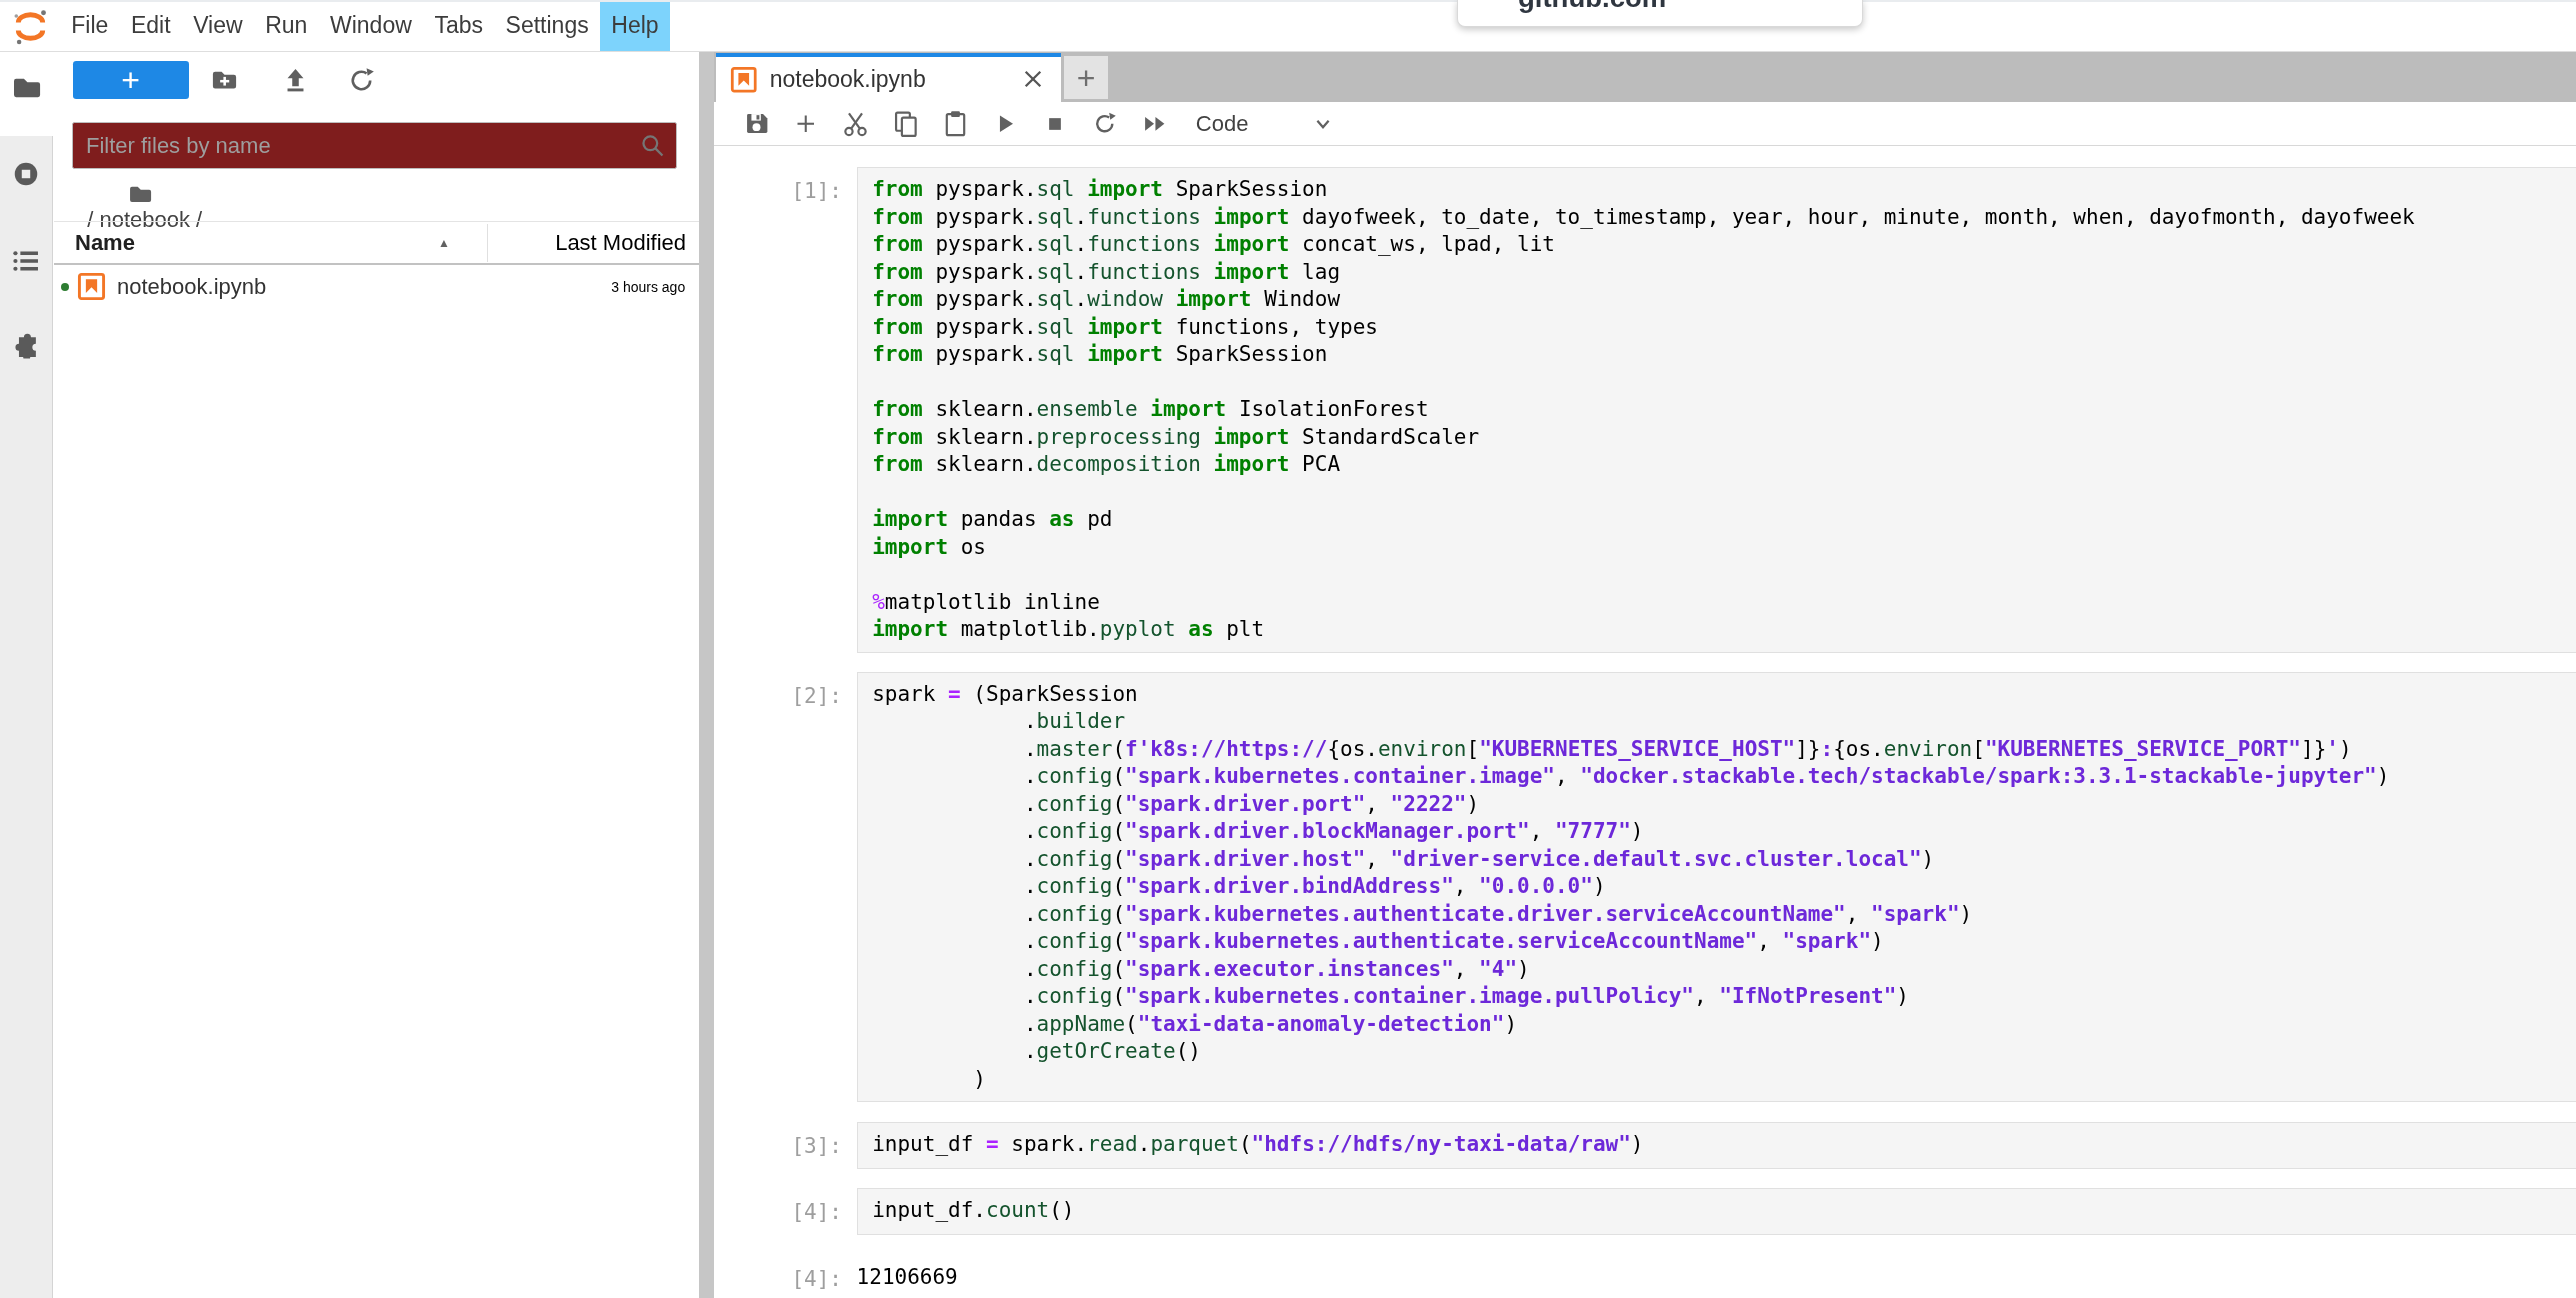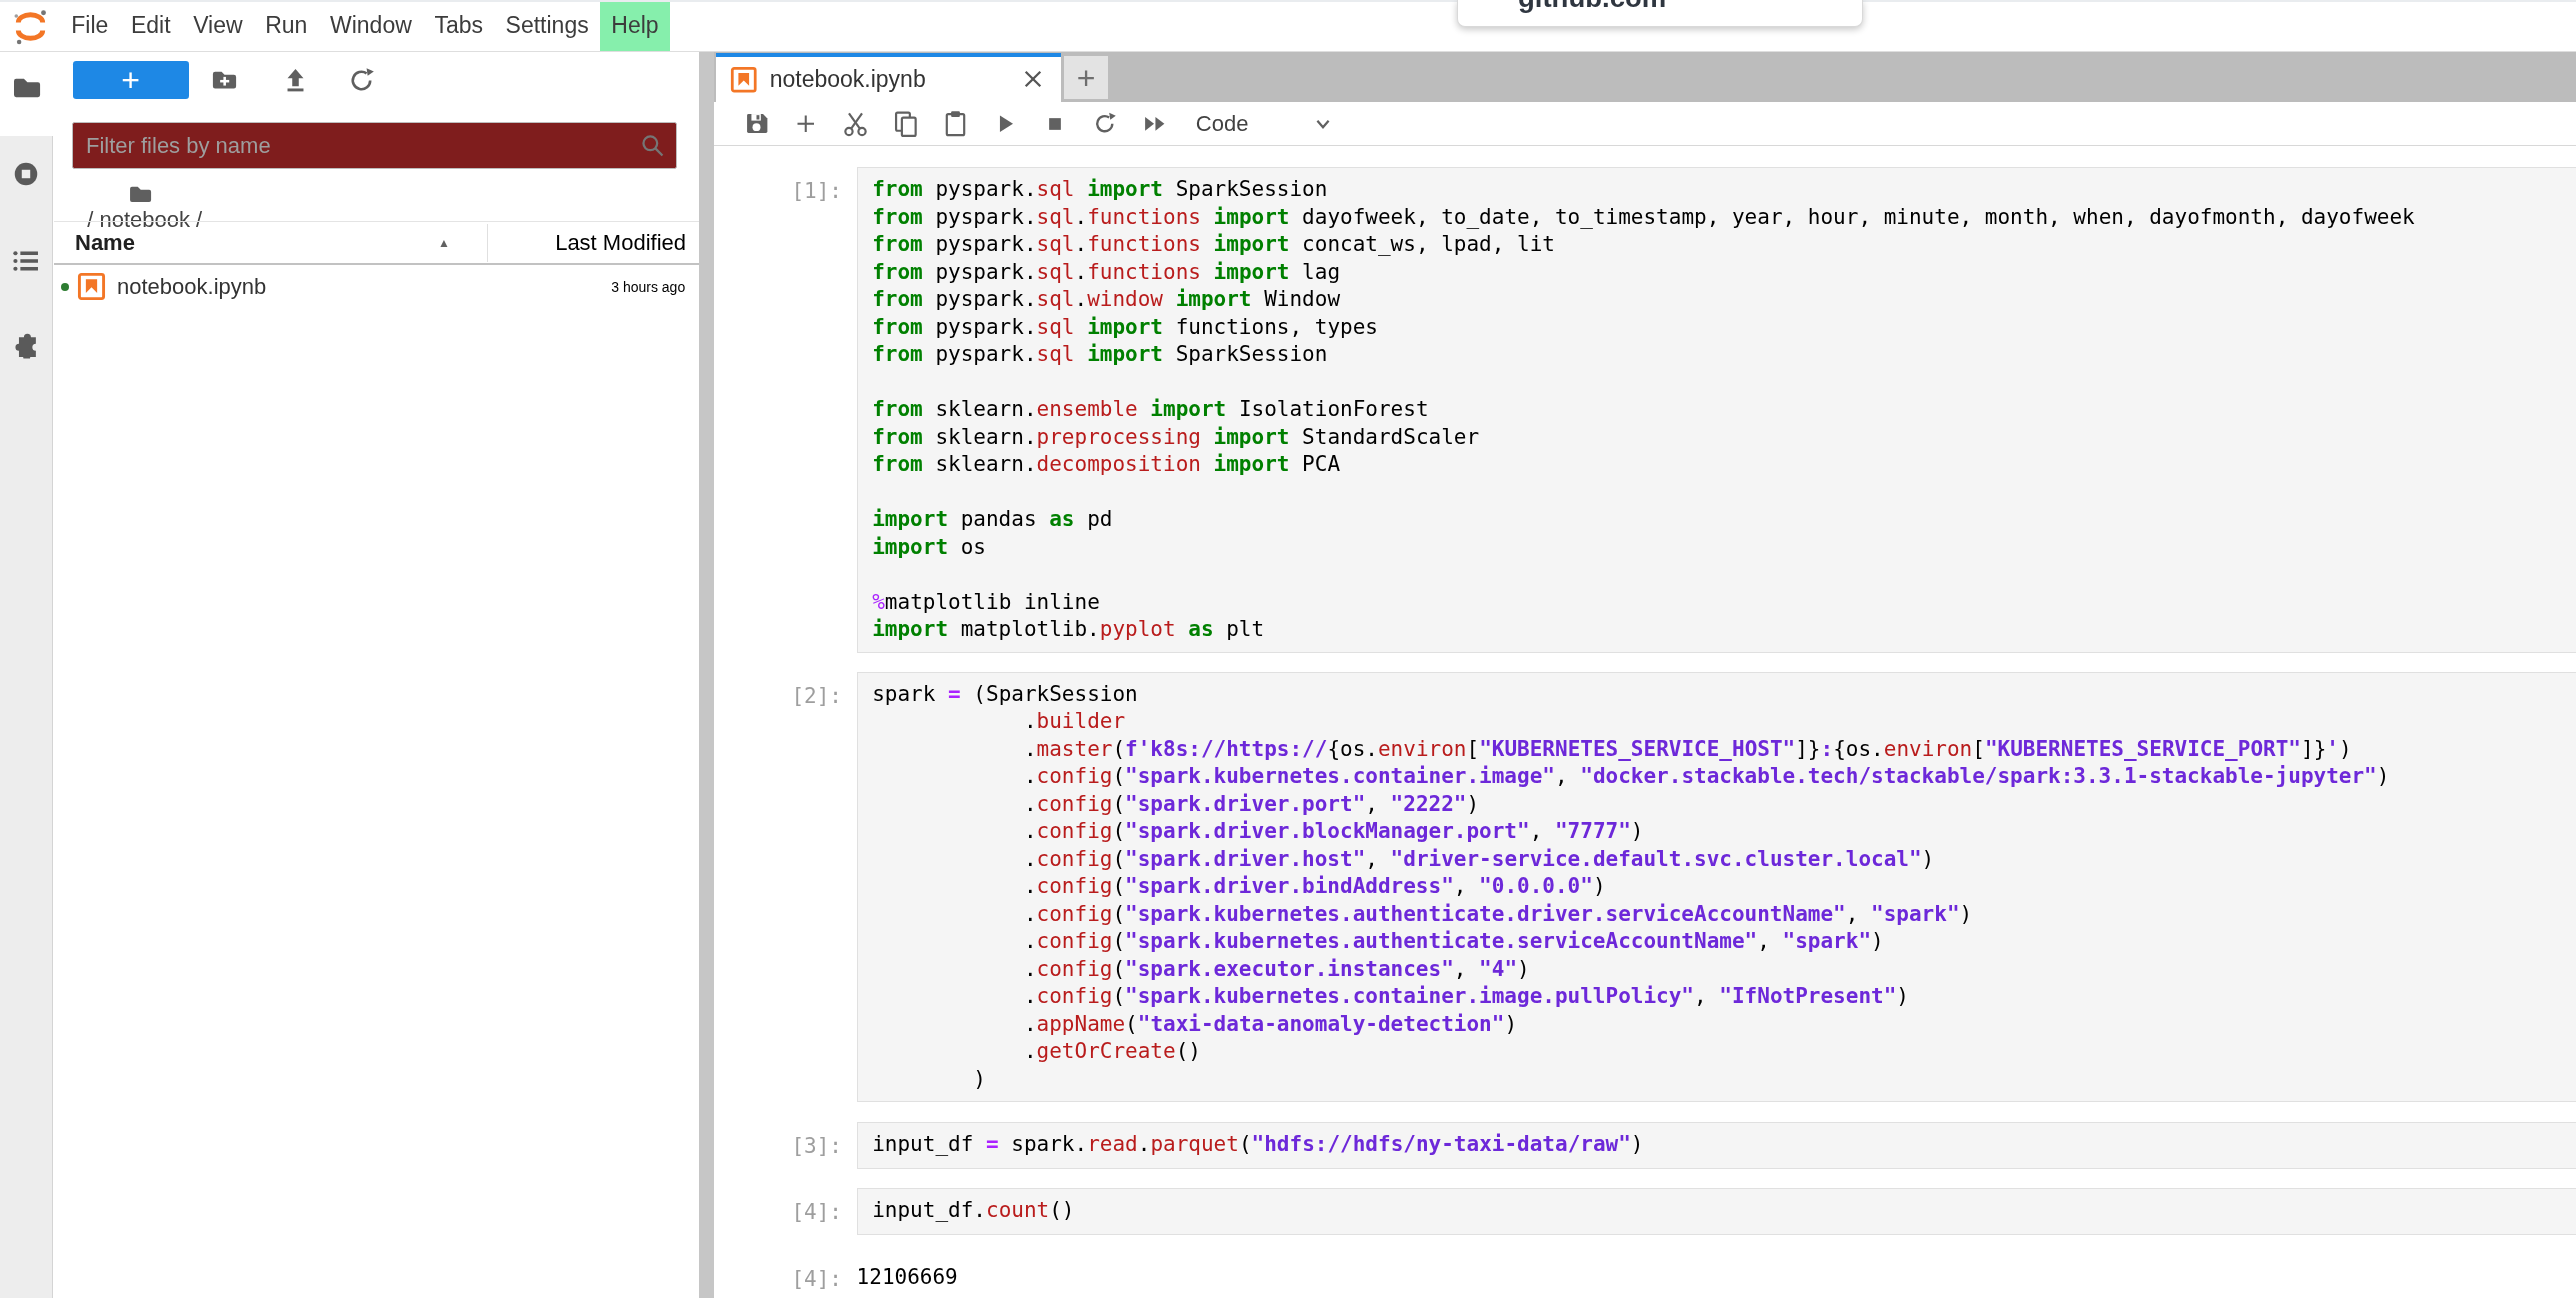--- a/index.html
+++ b/index.html
@@ -8,21 +8,21 @@
          font-family:"Liberation Sans", sans-serif; color:#333; }
 
   
   .top-hairline { position:absolute; left:0; top:0; width:100%; height:2.4px; background:#e9ecef; z-index:6; }
 
   
   .menubar { position:absolute; left:0; top:0; width:100%; height:52px; background:#fff;
              border-bottom:0.8px solid #dedede; display:flex; align-items:stretch; z-index:5; }
   .logo { width:39px; height:39px; margin:7.3px 9.7px 0 11.3px; flex:none; }
   .menu-item { padding:0 11.3px; font-size:23px; display:flex; align-items:center; color:#3c3c3c; cursor:default; }
-  .menu-item.active { background:#86efac; }
+  .menu-item.active { background:#7dd3fc; }
 
   
   .popup { position:absolute; left:1457px; top:0; width:406px; height:27px; background:#fff;
            border-radius:0 0 8px 8px; border:0.8px solid #d9d9d9; border-top:none;
            box-shadow:0 2.4px 7.3px rgba(0,0,0,.22); overflow:hidden; z-index:20; }
   .popup-text { position:absolute; left:60px; top:-18px; font-size:27.5px; font-weight:600; color:#2f3640; }
 
   
   .activity-bar { position:absolute; left:0; top:52px; bottom:0; width:53px; background:#ededed;
                   border-right:0.8px solid #d4d4d4; z-index:2; }
@@ -86,21 +86,21 @@
   .prompt { width:128px; flex:none; text-align:right; padding-top:11.3px;
             font-family:"DejaVu Sans Mono", monospace; font-size:21px; line-height:27.5px; color:#9e9e9e; }
   .editor { flex:1; margin-left:14.6px; background:#f5f5f5; border:1.6px solid #e0e0e0;
             padding:8px 0 8px 14.6px; min-height:47px; }
   .code-line { font-family:"DejaVu Sans Mono", monospace; font-size:21px; line-height:27.5px;
                height:27.5px; white-space:pre; color:#000; }
   .out-text { flex:1; margin-left:14.6px; padding-top:9.7px; font-family:"DejaVu Sans Mono", monospace;
               font-size:21px; line-height:27.5px; color:#000; }
   .tk-t { color:#000; }
   .tk-k { color:#008000; font-weight:bold; }
-  .tk-p { color:#b91c1c; }
+  .tk-p { color:#14532d; }
   .tk-s { color:#6d28d9;font-weight:bold; }
   .tk-o { color:#aa22ff; font-weight:bold; }
   .tk-m { color:#aa22ff; }
 
   svg { display:block; }
 </style>
 </head>
 <body>
 
 <div class="top-hairline"></div>

